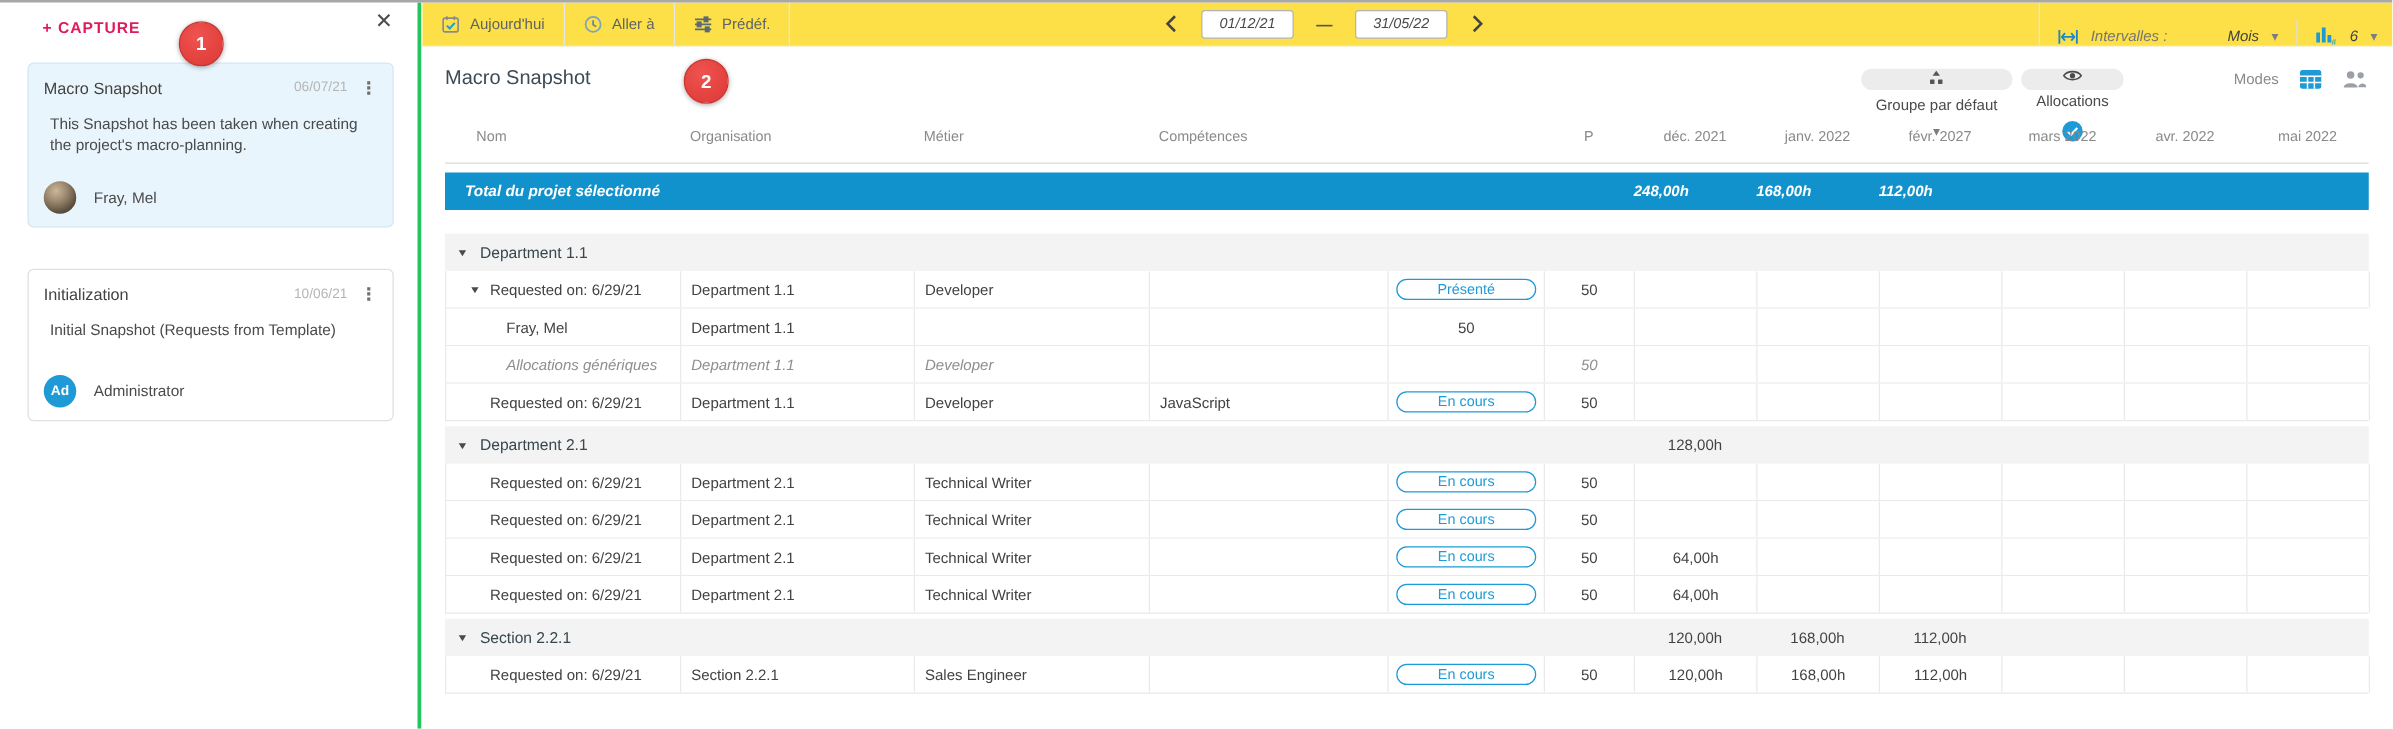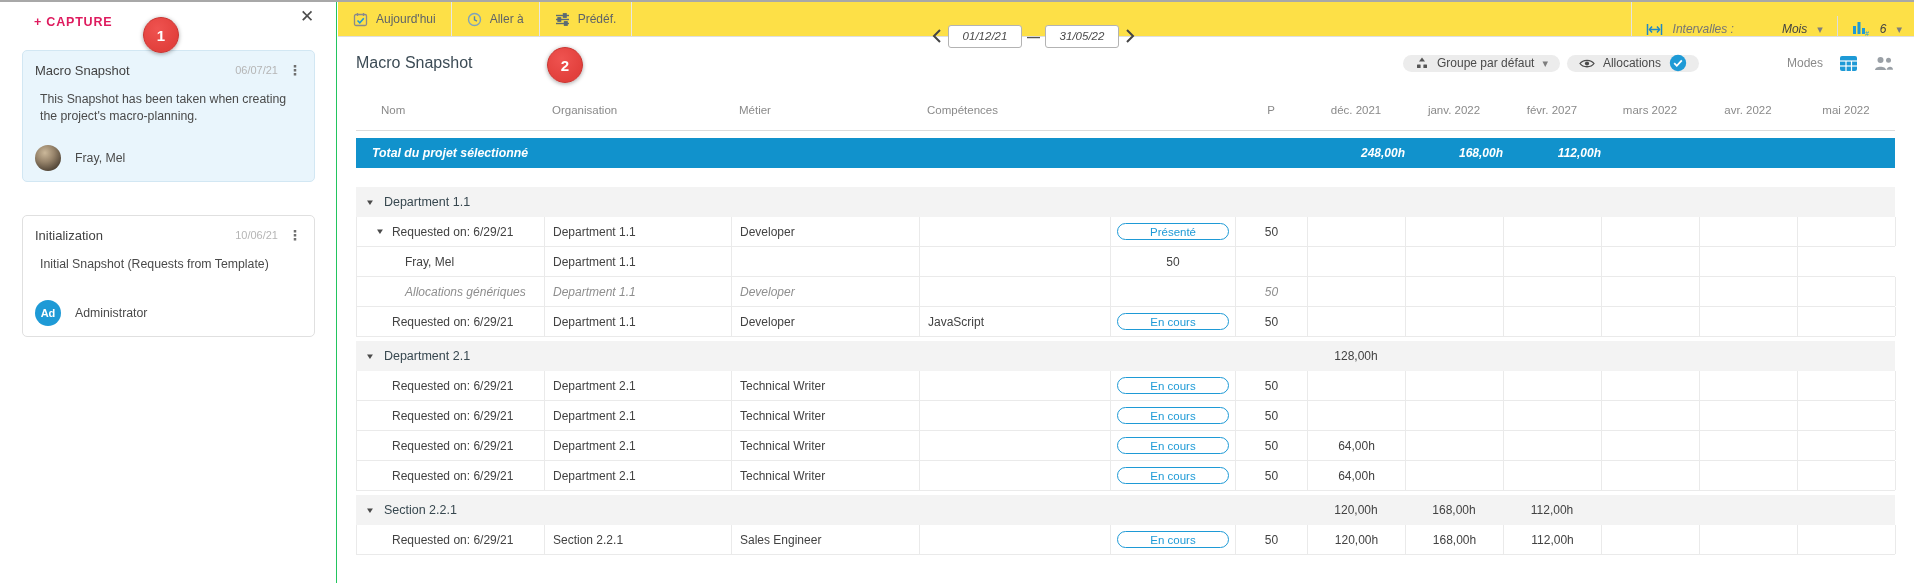--- a/index.html
+++ b/index.html
@@ -2,21 +2,21 @@
 <html><head>
 <meta charset="utf-8">
 <style>
   * { margin:0; padding:0; box-sizing:border-box; }
   html,body { width:1914px; height:583px; overflow:hidden; }
   body { font-family:"Liberation Sans","DejaVu Sans",sans-serif; background:#fff; color:#424242; }
   .screen { position:relative; width:1914px; height:583px; background:#fff; }
   .topstrip { position:absolute; left:0; top:0; width:100%; height:2px; background:#a8a8a8; z-index:6; }
 
   
-  .sidebar { position:absolute; left:0; top:2px; bottom:0; width:337px; background:#fff; border-right:1px solid #22c55e; }
+  .sidebar { position:absolute; left:0; top:2px; bottom:0; width:337px; background:#fff; border-right:3px solid #22c55e; }
   .capture-btn { position:absolute; left:34px; top:13px; font-size:12.5px; font-weight:700; letter-spacing:.8px; color:#de1b5e; cursor:pointer; }
   .close-btn { position:absolute; left:300px; top:6px; font-size:17px; color:#4d4d4d; cursor:pointer; line-height:1; }
   .snap-card { position:absolute; left:22px; width:293px; border-radius:5px; padding:12px 12px 12px 12px; background:#fff; border:1px solid #e0e0e0; }
   .snap-card.selected { background:#e9f5fc; border:1px solid #d2e7f3; }
   .card1 { top:48px; height:132px; }
   .card2 { top:213px; height:122px; }
   .card-head { display:flex; align-items:flex-start; }
   .card-title { font-size:13px; color:#424242; flex:0 0 auto; }
   .card-date { margin-left:auto; font-size:11px; color:#b5b5b5; padding-right:10px; padding-top:1px; }
   .kebab { font-size:14px; color:#6f6f6f; font-weight:700; cursor:pointer; line-height:1; }
@@ -32,53 +32,53 @@
     background:radial-gradient(circle at 40% 32%, #ef5350, #e2403c 70%); border:1px solid #c73531;
     box-shadow:0 1px 4px rgba(0,0,0,.35); color:#fff; font-size:15px; font-weight:700;
     display:flex; align-items:center; justify-content:center; z-index:10; }
   .badge1 { left:143px; top:17px; }
   .badge2 { left:547px; top:47px; }
 
   
   .main { position:absolute; left:338px; right:0; top:2px; bottom:0; background:#fff; }
   .toolbar { position:relative; height:35px; border-bottom:1px solid #dfdfdf; display:flex; align-items:stretch; background:#fde047; }
   .tbtn { display:flex; align-items:center; gap:8px; padding:0 15px; border-right:1px solid #e6e6e6; font-size:12px; color:#5f6368; cursor:pointer; }
-  .date-group { position:absolute; left:592px; top:17px; height:100%; display:flex; align-items:center; gap:5px; }
+  .date-group { position:absolute; left:592px; top:0; height:100%; display:flex; align-items:center; gap:18px; }
   .date-box { width:74px; height:23px; border:1px solid #b3b3b3; border-radius:3px; background:#fff;
     font-size:11.5px; font-style:italic; color:#4a4a4a; display:flex; align-items:center; justify-content:center; cursor:text; }
   .date-dash { color:#555; font-size:13px; font-weight:700; }
   .chev { display:flex; align-items:center; cursor:pointer; padding:0 2px; }
   .tb-right { margin-left:auto; display:flex; align-items:flex-end; gap:10px; border-left:1px solid #e3e3e3; padding:0 12px 0 14px;font-style:italic; }
   .tb-label { font-size:12px; color:#757575; }
   .tb-value { font-size:12px; color:#424242; margin-left:38px; cursor:pointer; }
   .caret { font-size:11px; color:#7d7d7d; cursor:pointer; }
   .vdiv { width:1px; height:20px; background:#ddd; margin:0 4px; }
   .count-value { font-size:12px; color:#424242; cursor:pointer; }
 
   
   .content { padding:0 20px 0 18px; }
   .page-head { height:52px; display:flex; align-items:center; }
   .page-title { font-size:16px; color:#3c4b55; }
   .pills { margin-left:auto; display:flex; align-items:center; gap:7px; }
-  .pill { height:17px; border-radius:14px; background:#ececec; display:flex; align-items:center; gap:8px; padding:0 12px; font-size:12px; color:#4a4a4a; cursor:pointer; }
+  .pill { height:17px; border-radius:14px; background:#ececec; display:flex; align-items:center; gap:8px; padding:0 12px; font-size:12px; color:#4a4a4a; cursor:pointer;flex-direction:column; }
   .modes { display:flex; align-items:center; gap:16px; margin-left:88px; }
   .modes-label { font-size:12px; color:#8a8a8a; }
   .mode-icon { cursor:pointer; display:flex; align-items:center; }
 
   
   .rs-table { width:1539px; }
   .trow { display:grid; grid-template-columns:188px 187px 188px 191px 125px 72px repeat(6,98px); align-items:center; }
   .thead { height:42px; border-bottom:1px solid #dcdcdc; color:#8a8a8a; font-size:11.5px; }
   .hc { white-space:nowrap; }
   .hc.left { padding-left:8px; text-align:left; }
   .hc.c1 { padding-left:25px; }
   .hc.num { text-align:center; }
   .total { height:30px; background:#1192cc; color:#fff; margin-top:7px;font-style:italic; }
   .tlabel { padding-left:16px; font-weight:700; font-size:12.3px; white-space:nowrap; }
-  .total .mval { text-align:right; font-weight:700; font-size:12px; }
+  .total .mval { text-align:left; font-weight:700; font-size:12px; }
   .grouprow { height:30px; background:#f3f3f3; margin-top:4px; color:#37474f; font-size:12.5px; cursor:pointer; }
   .grouprow.firstgroup { margin-top:19px; }
   .gname { display:flex; align-items:center; gap:10px; padding-left:10px; }
   .grouprow .mval { text-align:center; font-size:12px; color:#424242; }
   .arr { font-size:8px; color:#4a4a4a; transform:scaleX(1.25); display:inline-block; }
   .drow { height:30px; border-bottom:1px solid #eaeaea; border-left:1px solid #eaeaea; background:#fff; font-size:12px; color:#424242; }
   .drow .cell { height:100%; display:flex; align-items:center; border-right:1px solid #eaeaea; white-space:nowrap; overflow:hidden; }
   .cell-nom { padding-left:35px; }
   .cell-nom.ind2 { padding-left:48px; }
   .rowarr { margin-left:-16px; margin-right:8px; cursor:pointer; }

